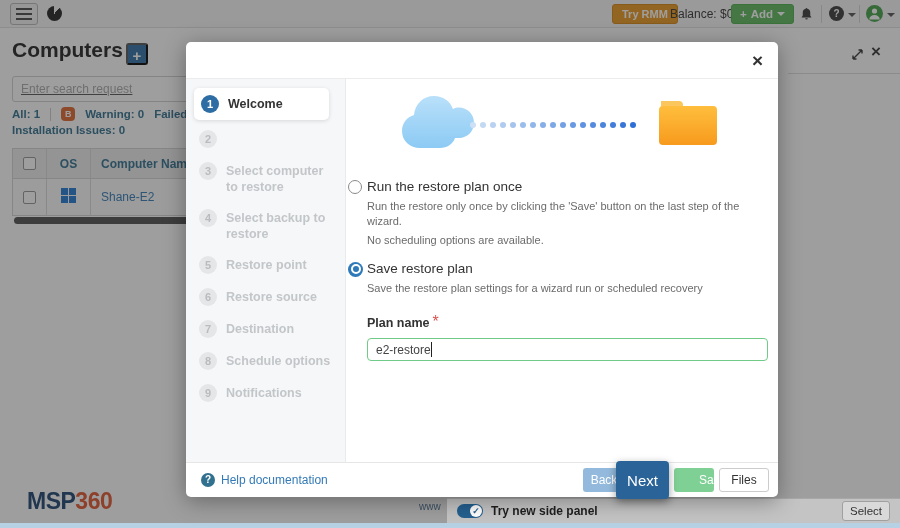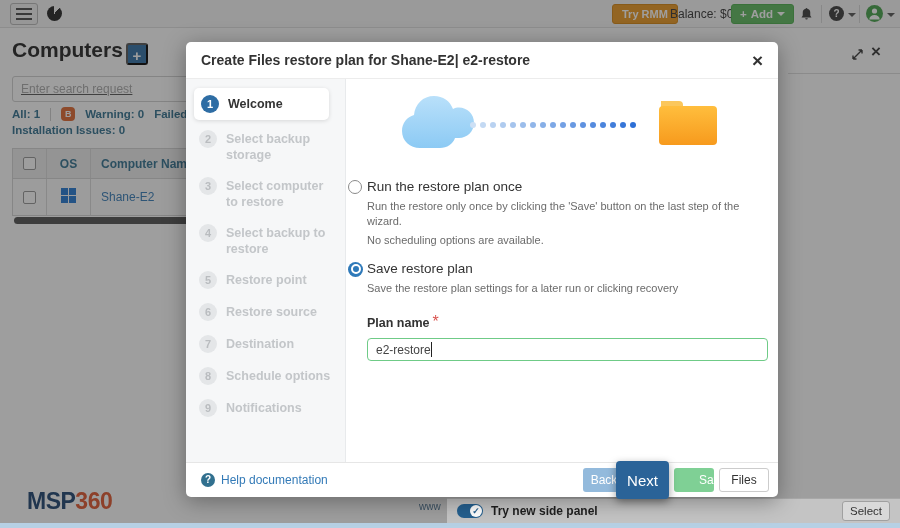--- a/index.html
+++ b/index.html
@@ -232,32 +232,30 @@
   <span class="panel-close">×</span>
   <div class="panel-divider"></div>
 
   <div class="logo"><span class="p1">MSP</span><span class="p2">360</span></div>
   <span class="www">www</span>
 
   <div class="overlay"></div>
 
   <div class="modal">
     <div class="m-header">
-      <span class="m-title">Create Files restore plan for Shane-E2| e2-restore</span>
       <span class="m-close">×</span>
     </div>
     <div class="m-body">
       <div class="steps" id="steps">
           <div class="step active">
             <span class="num">1</span>
             <span class="lbl">Welcome</span>
           </div>
           <div class="step">
             <span class="num">2</span>
-            <span class="lbl">Select backup storage</span>
           </div>
           <div class="step">
             <span class="num">3</span>
             <span class="lbl">Select computer to restore</span>
           </div>
           <div class="step">
             <span class="num">4</span>
             <span class="lbl">Select backup to restore</span>
           </div>
           <div class="step">
@@ -329,21 +327,21 @@
         <div id="options">
             <div class="option">
               <span class="radio"></span>
               <div class="opt-label">Run the restore plan once</div>
               <div class="opt-desc">Run the restore only once by clicking the 'Save' button on the last step of the wizard.</div>
               <div class="opt-desc">No scheduling options are available.</div>
             </div>
             <div class="option">
               <span class="radio sel"></span>
               <div class="opt-label">Save restore plan</div>
-              <div class="opt-desc">Save the restore plan settings for a later run or clicking recovery</div>
+              <div class="opt-desc">Save the restore plan settings for a wizard run or scheduled recovery</div>
             </div>
           </div>
         <div class="plan-name">
           <span class="pn-label">Plan name</span><span class="pn-star">*</span>
           <div class="pn-wrap">
             <input class="pn-input" value="e2-restore" style="">
             <span class="pn-caret"></span>
           </div>
         </div>
       </div>

